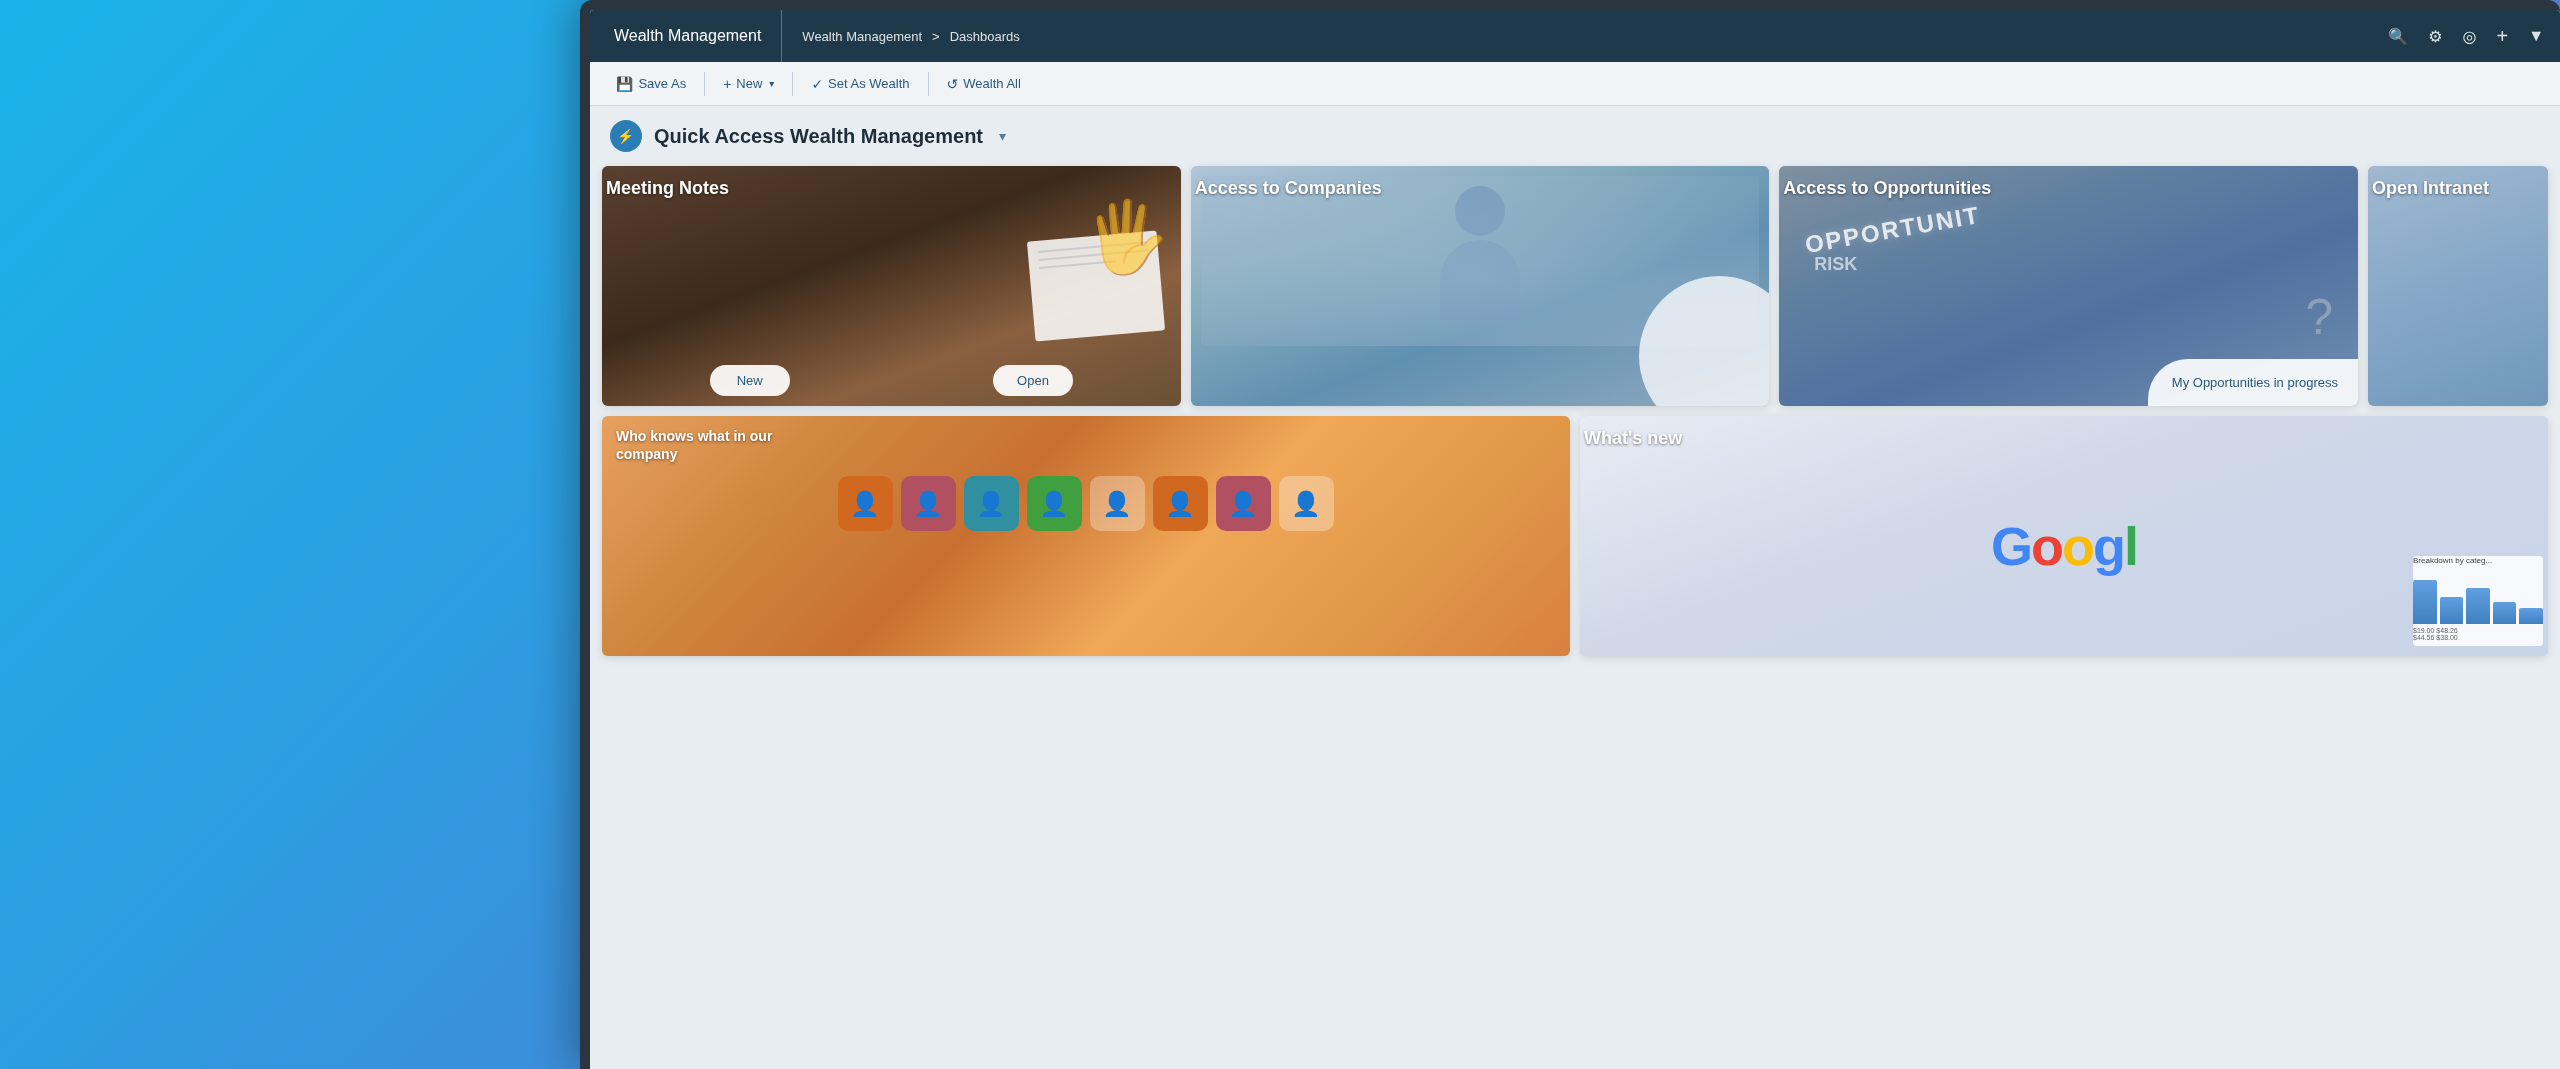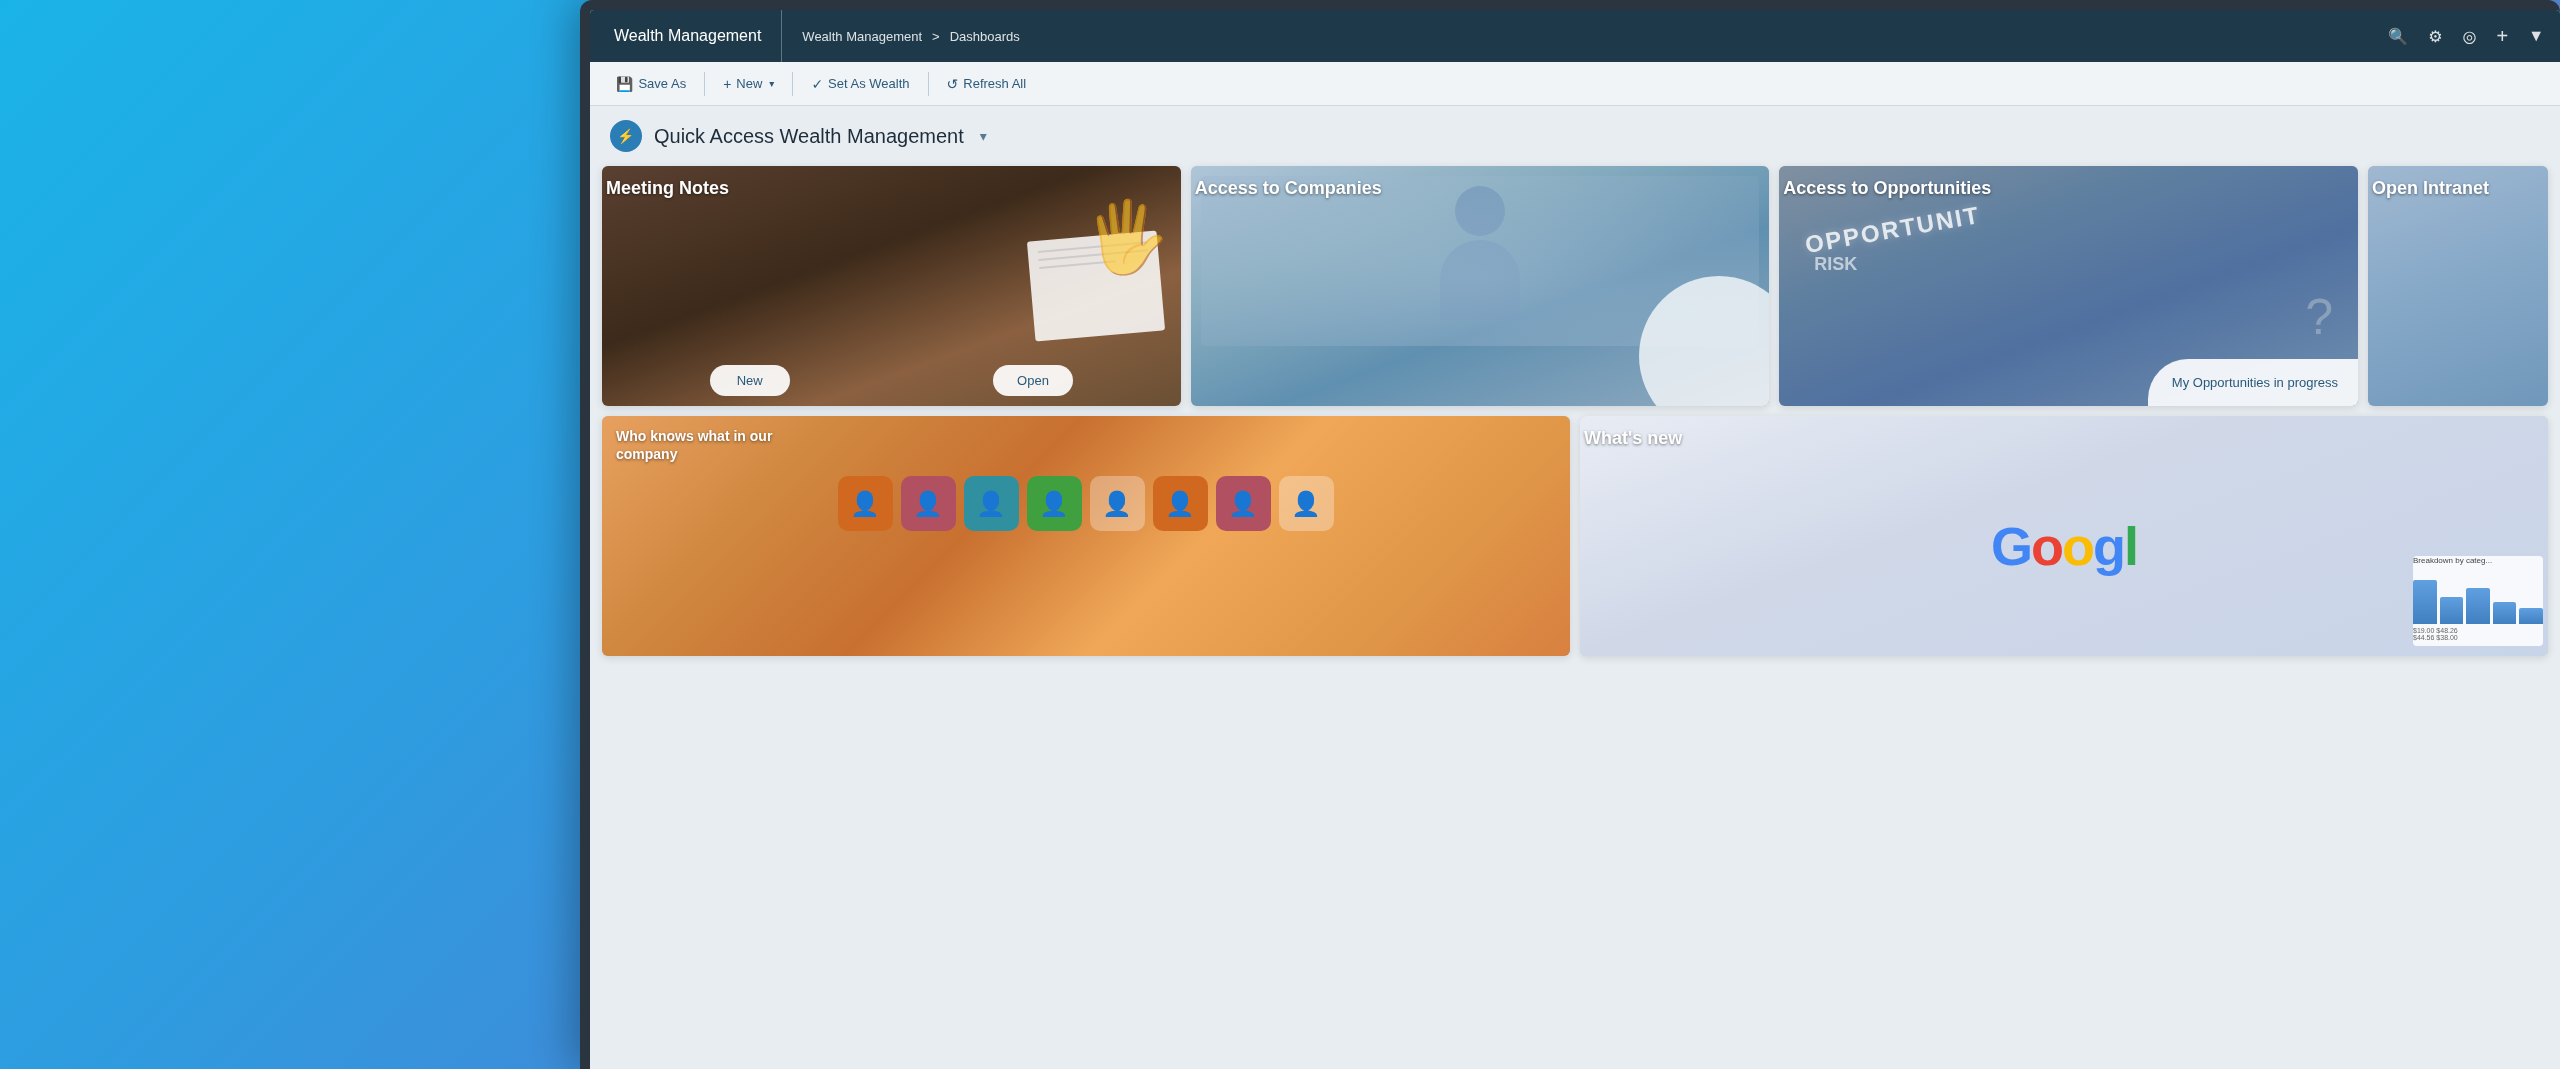--- a/index.html
+++ b/index.html
@@ -151,21 +151,21 @@
       border-radius: 50%;
       display: flex;
       align-items: center;
       justify-content: center;
       color: white;
       font-size: 14px;
     }
 
     .dashboard-title {
       font-size: 20px;
-      font-weight: 400;
+      font-weight: 700;
       color: #1e2d3a;
       text-align: right;
     }
 
     .dashboard-title-caret {
       font-size: 14px;
       color: #5a7a90;
       margin-left: 4px;
     }
 
@@ -324,21 +324,21 @@
         <span class="dropdown-arrow">▾</span>
       </button>
       <div class="toolbar-separator"></div>
       <button class="toolbar-btn">
         <span class="btn-icon">✓</span>
         <span>Set As Wealth</span>
       </button>
       <div class="toolbar-separator"></div>
       <button class="toolbar-btn">
         <span class="btn-icon">↺</span>
-        <span>Refresh All</span>
+        <span>Wealth All</span>
       </button>
     </div>
 
     <div class="dashboard-area">
 
       <div class="dashboard-header">
         <div class="dashboard-icon">⚡</div>
         <span class="dashboard-title">Quick Access Wealth Management</span>
         <span class="dashboard-title-caret">▾</span>
       </div>

